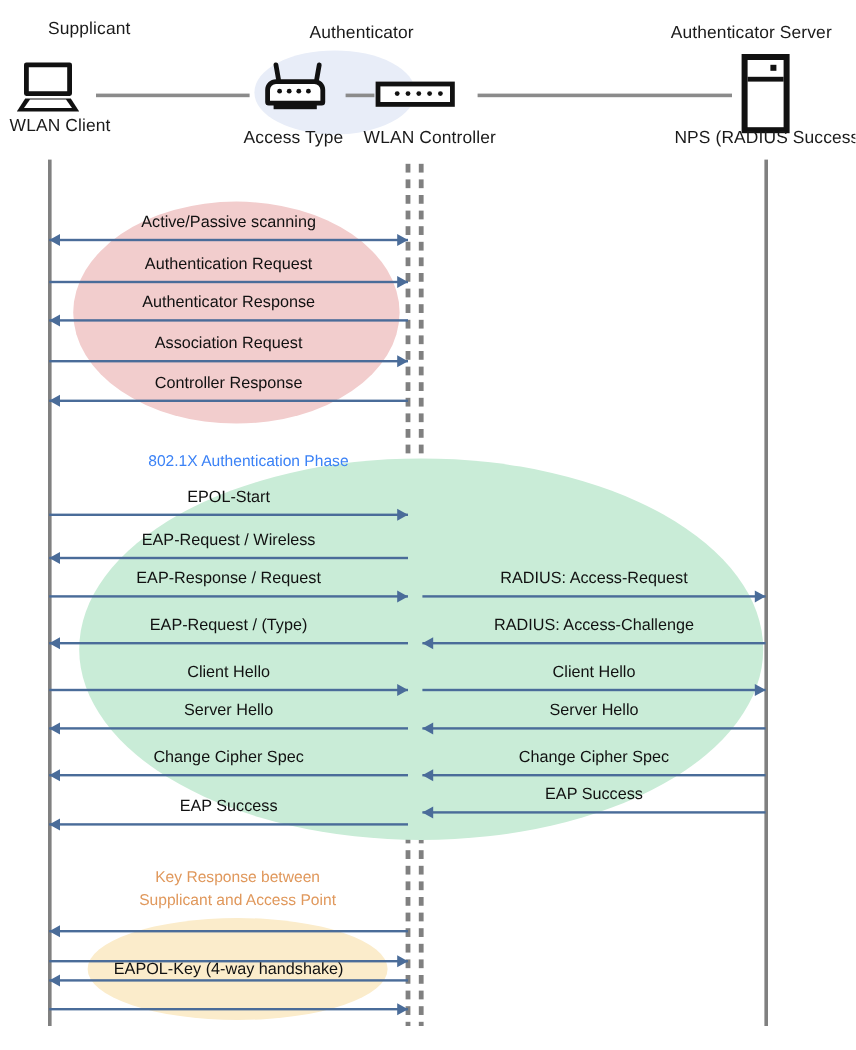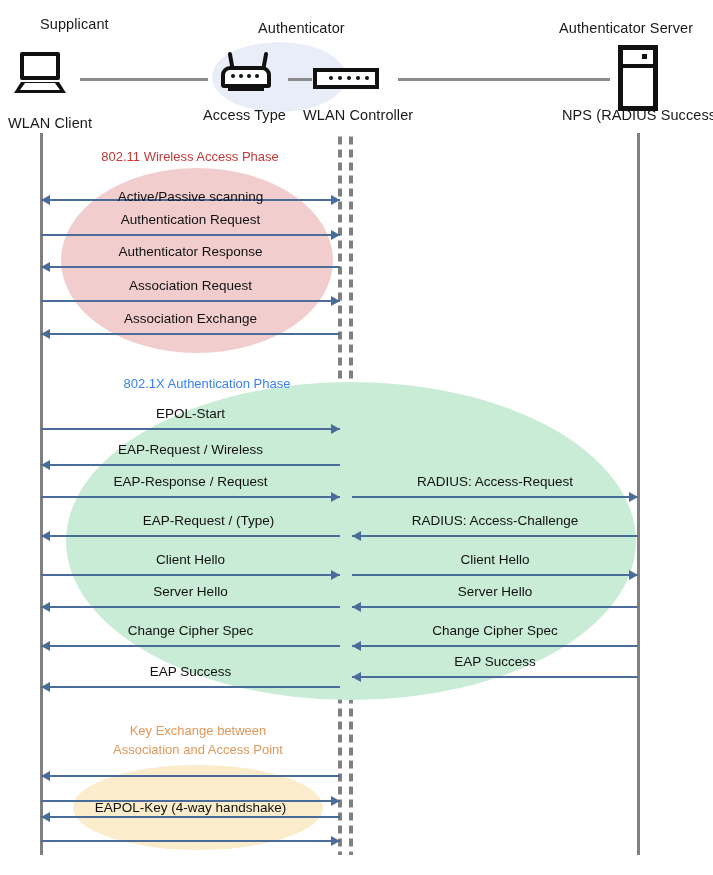--- a/index.html
+++ b/index.html
@@ -237,87 +237,86 @@
         <i></i>
       </div>
   </div>
 
   <div class="icon" style="left:618px;top:45px;width:42px;height:68px;">
     <div class="srv-body"></div>
     <div class="srv-divider"></div>
     <div class="srv-led"></div>
   </div>
 
-  <div class="actor-sublabel" style="left:8px;top:115px;">WLAN Client</div>
+  <div class="actor-sublabel" style="left:8px;top:97px;">WLAN Client</div>
   <div class="actor-sublabel" style="left:203px;top:107px;">Access Type</div>
   <div class="actor-sublabel" style="left:303px;top:107px;">WLAN Controller</div>
   <div class="actor-sublabel" style="left:562px;top:107px;">NPS (RADIUS Success)</div>
 
   <div class="lifeline-solid" style="left:40px;top:133px;height:722px;"></div>
   <div class="lifeline-dashed" style="left:338px;top:133px;height:722px;"></div>
   <div class="lifeline-dashed" style="left:349px;top:133px;height:722px;"></div>
   <div class="lifeline-solid" style="left:637px;top:133px;height:722px;"></div>
 
   <div class="phase-blob blob-wireless" style="left:61px;top:168px;width:272px;height:185px;"></div>
   <div class="phase-blob blob-dot1x" style="left:66px;top:382px;width:570px;height:318px;"></div>
   <div class="phase-blob blob-keyex" style="left:73px;top:765px;width:250px;height:85px;"></div>
 
-  <div class="phase-title title-wireless" style="left:83px;top:147px;width:214px;">802.11 Wireless Access Phase</div>
 
   <div class="phase-title title-dot1x" style="left:101px;top:374px;width:212px;">802.1X Authentication Phase</div>
 
-  <div class="phase-title title-keyex" style="left:90px;top:721px;width:216px;">Key Exchange between</div>
-  <div class="phase-title title-keyex" style="left:90px;top:740px;width:216px;">Association and Access Point</div>
+  <div class="phase-title title-keyex" style="left:90px;top:721px;width:216px;">Key Response between</div>
+  <div class="phase-title title-keyex" style="left:90px;top:740px;width:216px;">Supplicant and Access Point</div>
 
   <div id="left-messages">
       <div class="msg" style="left: 41px; top: 199px; width: 299px;">
         <div class="msg-line" style="width: 299px;"></div>
         <div class="arrowhead right" style="left: 290px;"></div>
         <div class="arrowhead left" style="left: 0px;"></div>
-        <div class="msg-label" style="width: 299px; left: 0px; top: -22px; margin-top: 12px;">Active/Passive scanning</div>
+        <div class="msg-label" style="width: 299px; left: 0px; top: -22px;">Active/Passive scanning</div>
       </div>
       <div class="msg" style="left: 41px; top: 234px; width: 299px;">
         <div class="msg-line" style="width: 299px;"></div>
         <div class="arrowhead right" style="left: 290px;"></div>
         <div class="msg-label" style="width: 299px; left: 0px; top: -22px;">Authentication Request</div>
       </div>
       <div class="msg" style="left: 41px; top: 266px; width: 299px;">
         <div class="msg-line" style="width: 299px;"></div>
         <div class="arrowhead left" style="left: 0px;"></div>
         <div class="msg-label" style="width: 299px; left: 0px; top: -22px;">Authenticator Response</div>
       </div>
       <div class="msg" style="left: 41px; top: 300px; width: 299px;">
         <div class="msg-line" style="width: 299px;"></div>
         <div class="arrowhead right" style="left: 290px;"></div>
         <div class="msg-label" style="width: 299px; left: 0px; top: -22px;">Association Request</div>
       </div>
       <div class="msg" style="left: 41px; top: 333px; width: 299px;">
         <div class="msg-line" style="width: 299px;"></div>
         <div class="arrowhead left" style="left: 0px;"></div>
-        <div class="msg-label" style="width: 299px; left: 0px; top: -22px;">Association Exchange</div>
+        <div class="msg-label" style="width: 299px; left: 0px; top: -22px;">Controller Response</div>
       </div>
       <div class="msg" style="left: 41px; top: 428px; width: 299px;">
         <div class="msg-line" style="width: 299px;"></div>
         <div class="arrowhead right" style="left: 290px;"></div>
         <div class="msg-label" style="width: 299px; left: 0px; top: -22px;">EPOL-Start</div>
       </div>
       <div class="msg" style="left: 41px; top: 464px; width: 299px;">
         <div class="msg-line" style="width: 299px;"></div>
         <div class="arrowhead left" style="left: 0px;"></div>
         <div class="msg-label" style="width: 299px; left: 0px; top: -22px;">EAP-Request / Wireless</div>
       </div>
       <div class="msg" style="left: 41px; top: 496px; width: 299px;">
         <div class="msg-line" style="width: 299px;"></div>
         <div class="arrowhead right" style="left: 290px;"></div>
         <div class="msg-label" style="width: 299px; left: 0px; top: -22px;">EAP-Response / Request</div>
       </div>
       <div class="msg" style="left: 41px; top: 535px; width: 299px;">
         <div class="msg-line" style="width: 299px;"></div>
         <div class="arrowhead left" style="left: 0px;"></div>
-        <div class="msg-label" style="width: 299px; left: 0px; top: -22px; padding-left: 18px;">EAP-Request / (Type)</div>
+        <div class="msg-label" style="width: 299px; left: 0px; top: -22px;">EAP-Request / (Type)</div>
       </div>
       <div class="msg" style="left: 41px; top: 574px; width: 299px;">
         <div class="msg-line" style="width: 299px;"></div>
         <div class="arrowhead right" style="left: 290px;"></div>
         <div class="msg-label" style="width: 299px; left: 0px; top: -22px;">Client Hello</div>
       </div>
       <div class="msg" style="left: 41px; top: 606px; width: 299px;">
         <div class="msg-line" style="width: 299px;"></div>
         <div class="arrowhead left" style="left: 0px;"></div>
         <div class="msg-label" style="width: 299px; left: 0px; top: -22px;">Server Hello</div>

